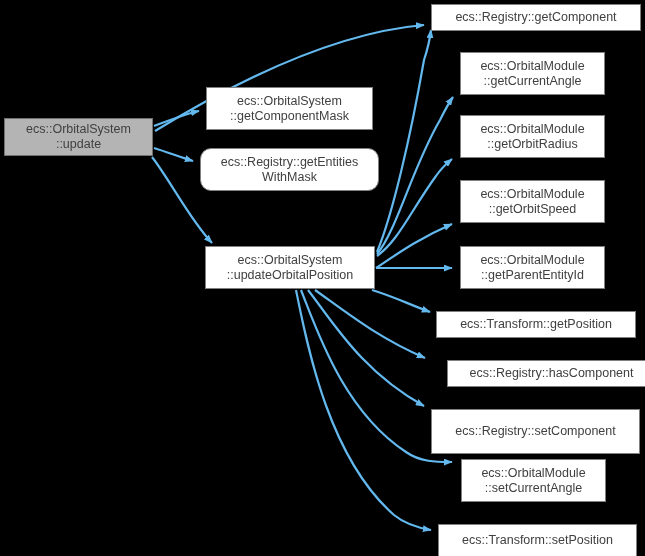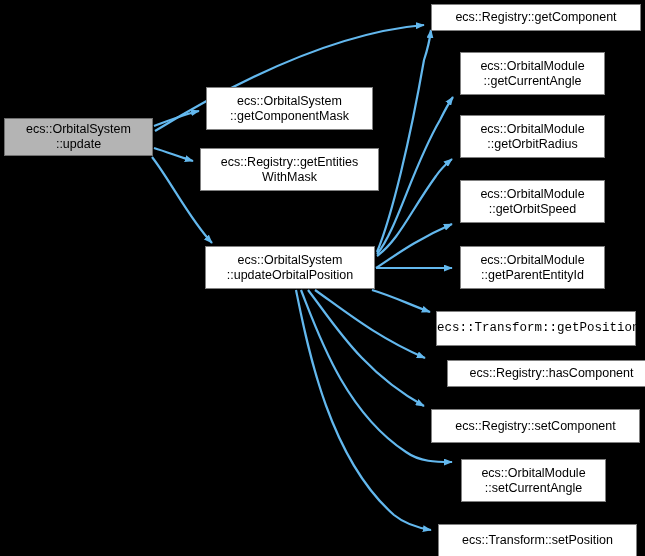--- a/index.html
+++ b/index.html
@@ -24,21 +24,21 @@
   }
   .node {
     position: absolute;
     box-sizing: border-box;
     background: #ffffff;
     border: 1px solid #808080;
     display: flex;
     align-items: center;
     justify-content: center;
     text-align: center;
-    color: #000000;
+    color: #404040;
     font-size: 12.5px;
     line-height: 15px;
     letter-spacing: 0px;
     z-index: 2;
   }
   .node.root {
     background: #b4b4b4;
     border: 1px solid #707070;
   }
   .node .label {
@@ -77,21 +77,21 @@
   </svg>
   <div id="node-layer">
       <div class="node root" style="left: 4px; top: 118px; width: 149px; height: 38px;">
         <span class="label">ecs::OrbitalSystem
 ::update</span>
       </div>
       <div class="node" style="left: 206px; top: 87px; width: 167px; height: 43px;">
         <span class="label">ecs::OrbitalSystem
 ::getComponentMask</span>
       </div>
-      <div class="node" style="left: 200px; top: 148px; width: 179px; height: 43px;">
+      <div class="node" style="left: 200px; top: 148px; width: 179px; height: 43px; border-radius: 11px;">
         <span class="label">ecs::Registry::getEntities
 WithMask</span>
       </div>
       <div class="node" style="left: 205px; top: 246px; width: 170px; height: 43px;">
         <span class="label">ecs::OrbitalSystem
 ::updateOrbitalPosition</span>
       </div>
       <div class="node" style="left: 431px; top: 4px; width: 210px; height: 27px;">
         <span class="label">ecs::Registry::getComponent</span>
       </div>
@@ -104,27 +104,27 @@
 ::getOrbitRadius</span>
       </div>
       <div class="node" style="left: 460px; top: 180px; width: 145px; height: 43px;">
         <span class="label">ecs::OrbitalModule
 ::getOrbitSpeed</span>
       </div>
       <div class="node" style="left: 460px; top: 246px; width: 145px; height: 43px;">
         <span class="label">ecs::OrbitalModule
 ::getParentEntityId</span>
       </div>
-      <div class="node" style="left: 436px; top: 311px; width: 200px; height: 35px; font-family: Liberation Mono, monospace;">
+      <div class="node" style="left: 436px; top: 311px; width: 200px; height: 27px;">
         <span class="label">ecs::Transform::getPosition</span>
       </div>
       <div class="node" style="left: 432px; top: 360px; width: 209px; height: 27px; margin-left: 15px;">
         <span class="label">ecs::Registry::hasComponent</span>
       </div>
-      <div class="node" style="left: 431px; top: 409px; width: 209px; height: 34px;">
+      <div class="node" style="left: 431px; top: 409px; width: 209px; height: 45px;">
         <span class="label">ecs::Registry::setComponent</span>
       </div>
       <div class="node" style="left: 461px; top: 459px; width: 145px; height: 43px;">
         <span class="label">ecs::OrbitalModule
 ::setCurrentAngle</span>
       </div>
       <div class="node" style="left: 438px; top: 524px; width: 199px; height: 33px;">
         <span class="label">ecs::Transform::setPosition</span>
       </div>
     </div>

